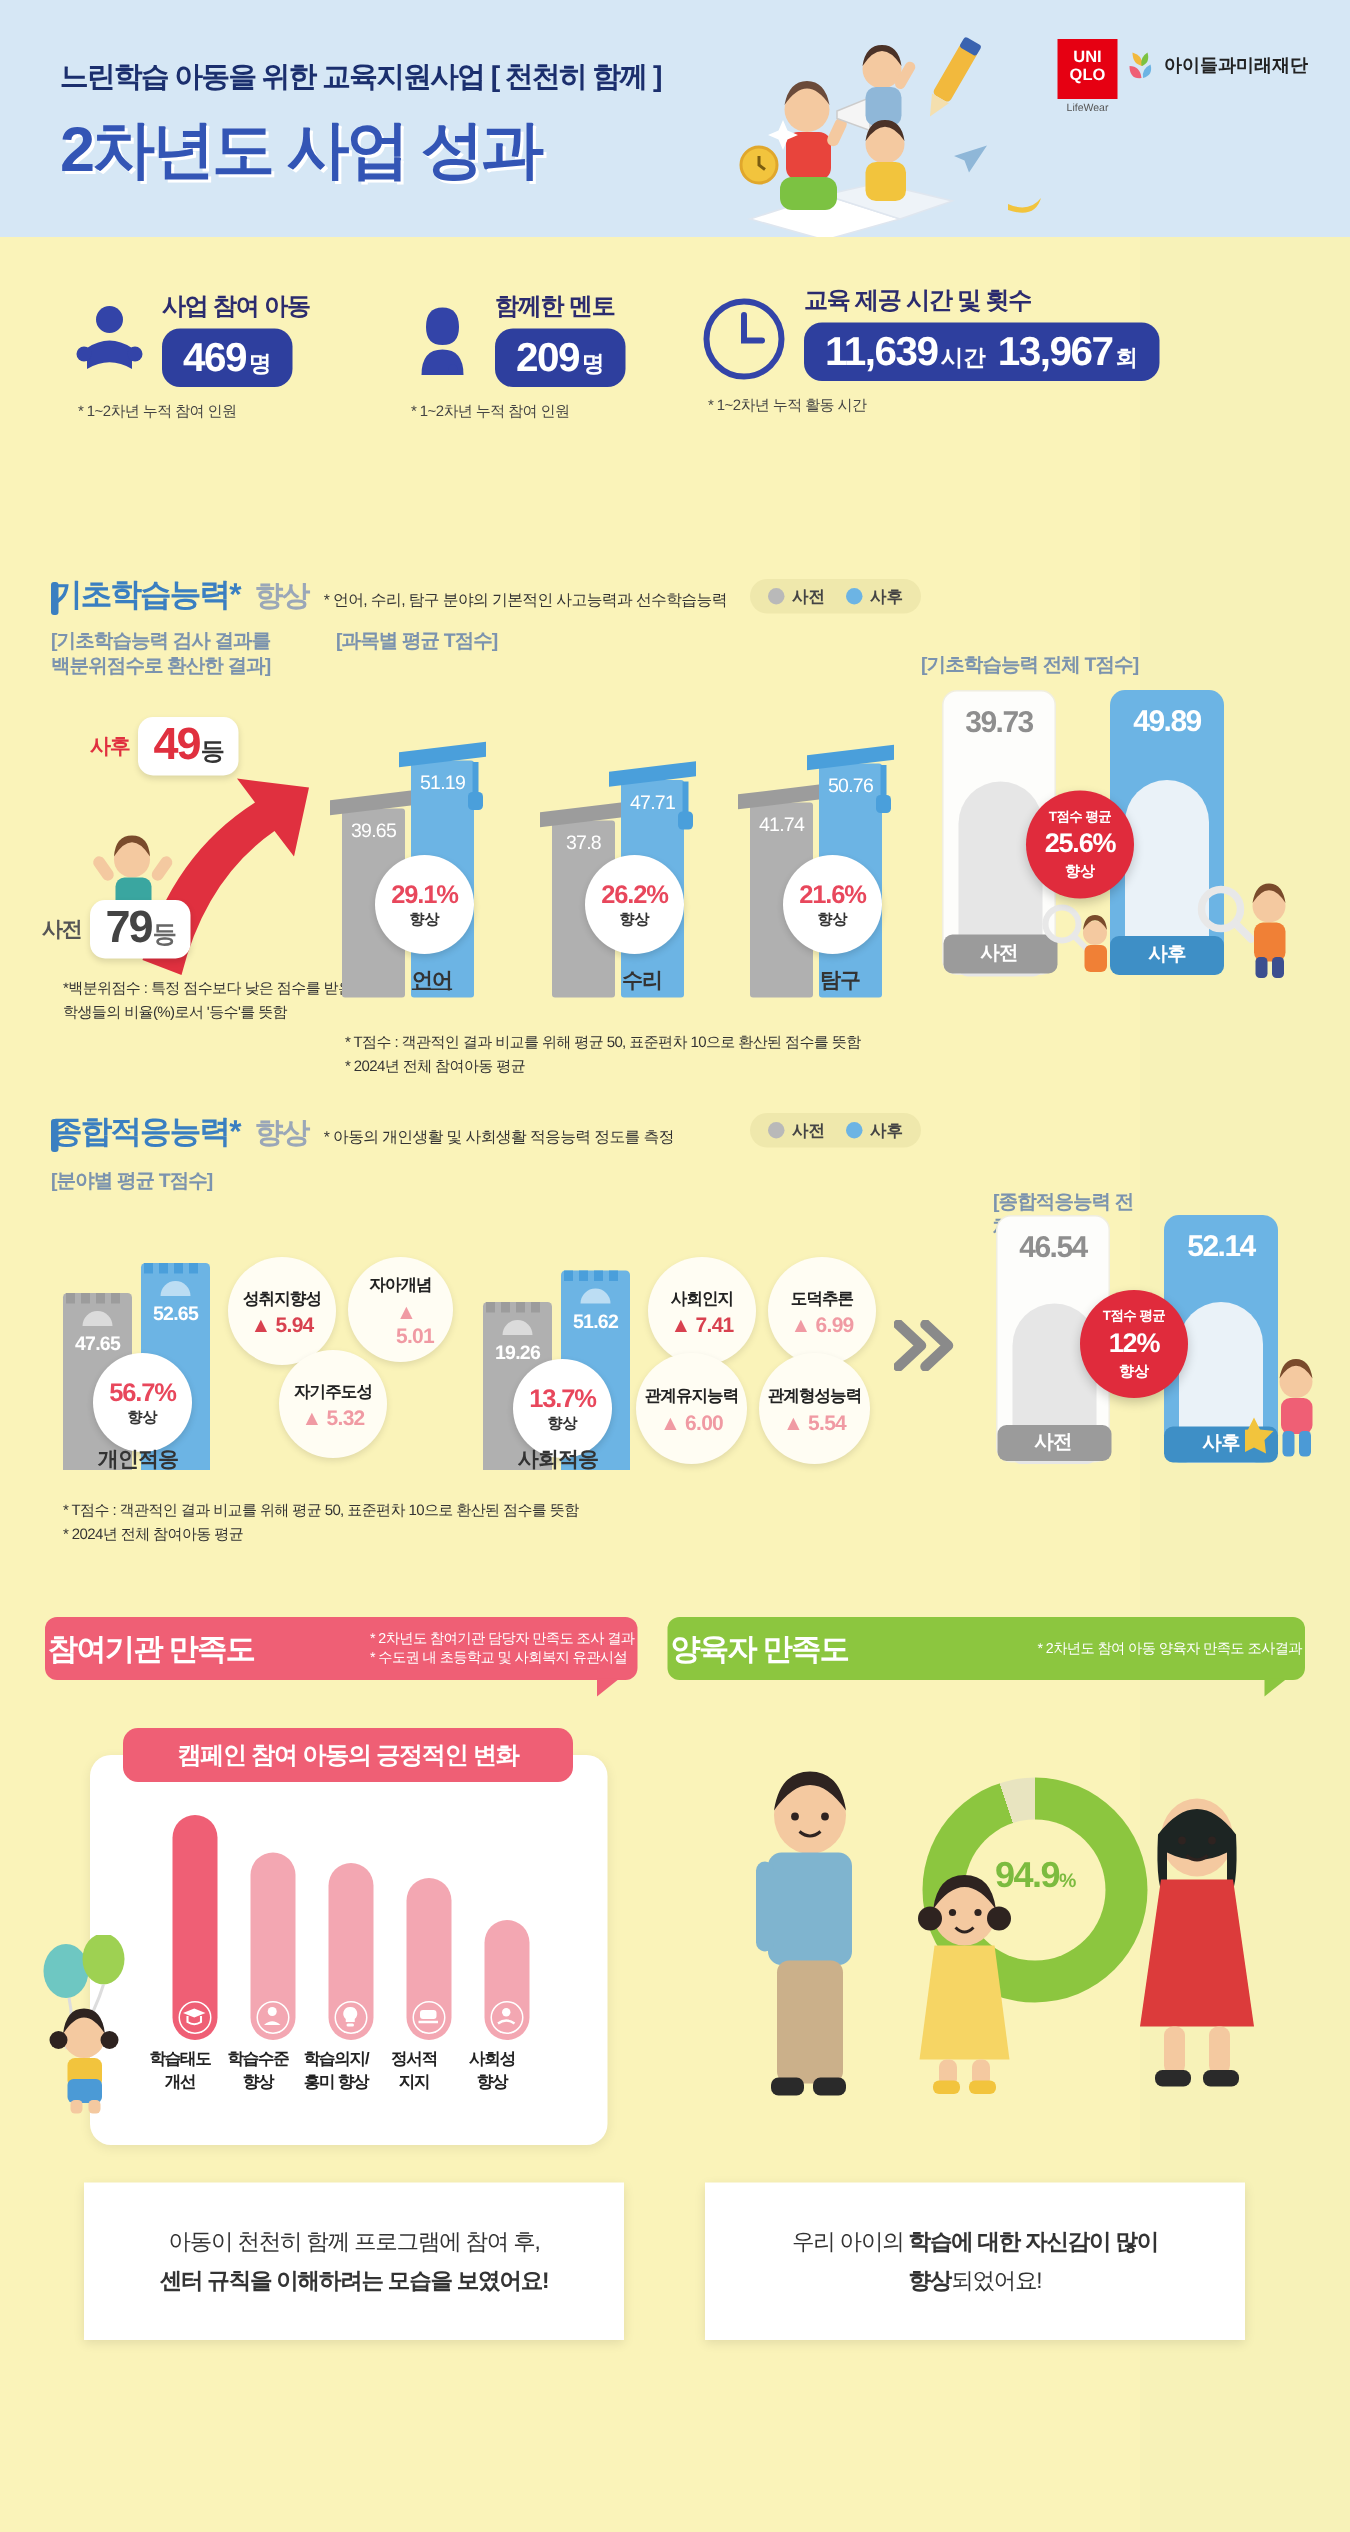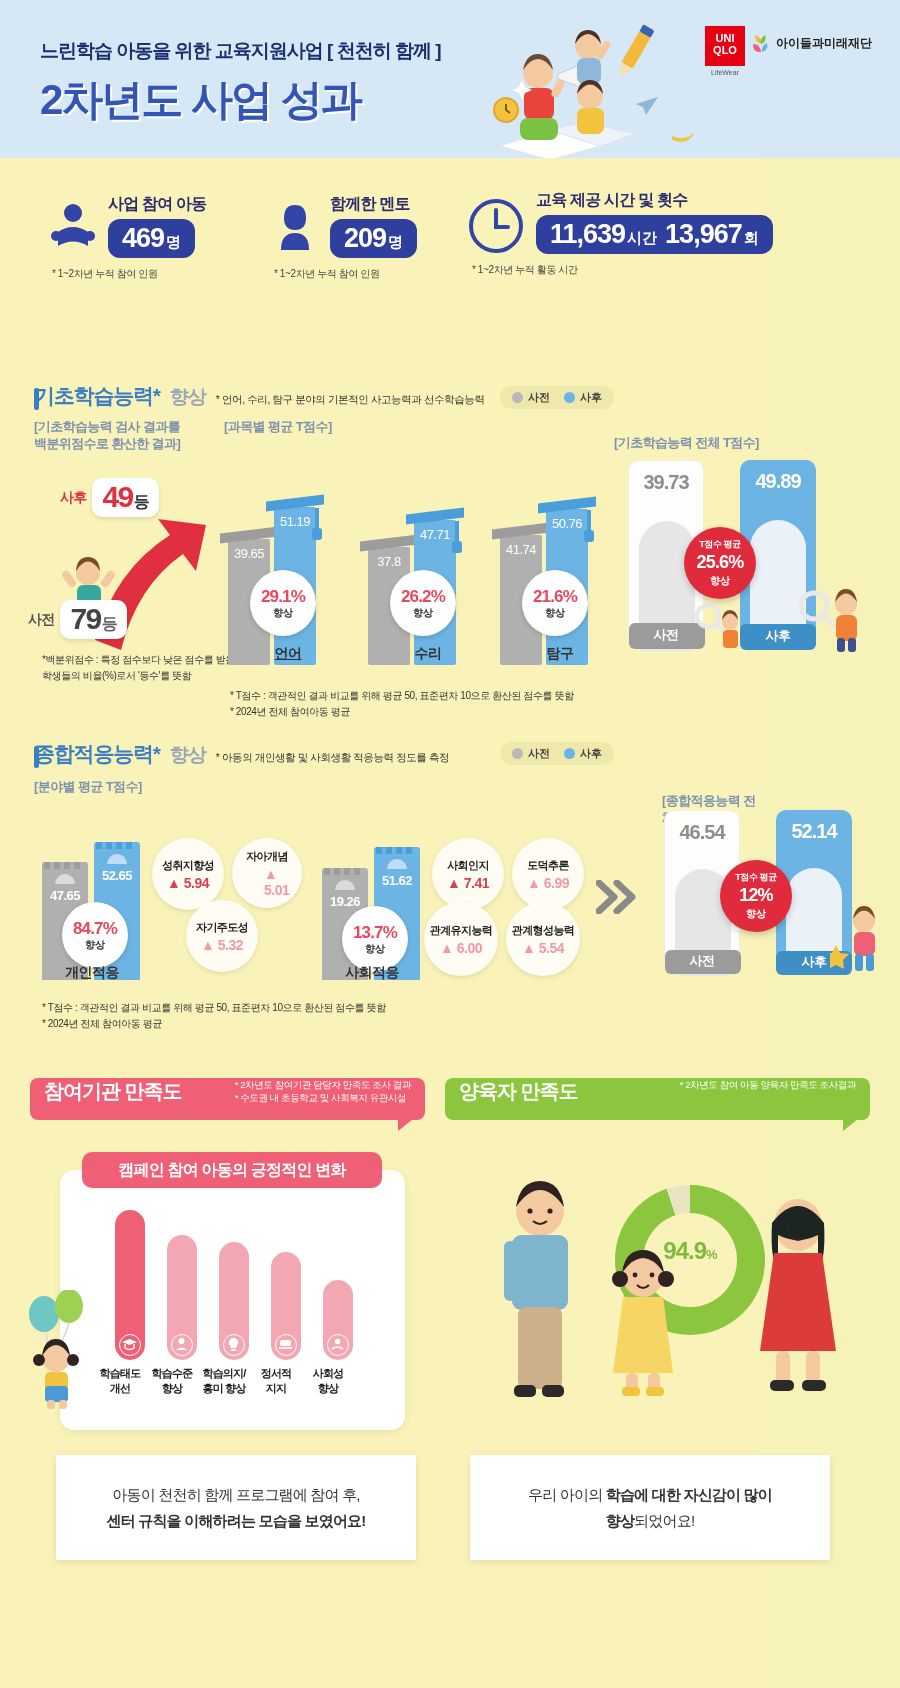--- a/index.html
+++ b/index.html
@@ -153,21 +153,21 @@
     position: absolute; border-radius: 50%; background: #fffdf3;
     display: flex; flex-direction: column; align-items: center; justify-content: center;
     box-shadow: 0 2px 5px rgba(0,0,0,.10);
   }
   .ccircle .n { font-size: 11px; font-weight: bold; color: #222; letter-spacing: -0.6px; }
   .ccircle .d { font-size: 14px; font-weight: bold; letter-spacing: -0.5px; margin-top: 2px; }
 
   
   .sat-banner {
     position: absolute; height: 42px; border-radius: 8px; color: #fff;
-    display: flex; padding: 0 14px; justify-content: space-between;
+    display: flex; align-items: center; padding: 0 2px; justify-content: space-between;
   }
   .sat-banner:after {
     content: ""; position: absolute; right: 16px; bottom: -9px;
     border-right: 14px solid transparent; border-top: 11px solid inherit;
   }
   .sat-banner .t { font-size: 20px; font-weight: bold; letter-spacing: -1px; }
   .sat-banner .n { font-size: 9.5px; line-height: 13px; text-align: left; letter-spacing: -0.4px; }
 
   
   .card { position: absolute; background: #fff; border-radius: 14px; box-shadow: 0 2px 8px rgba(0,0,0,.08); }
@@ -511,21 +511,21 @@
       <div class="crenel">
         <i style="left:2px;background:#4a9fdb;"></i>
           <i style="left:12px;background:#4a9fdb;"></i>
         <i style="left:22px;background:#4a9fdb;"></i>
           <i style="left:32px;background:#4a9fdb;"></i>
       </div>
       <div class="dome"></div>
       <span class="v">52.65</span>
     </div>
     <div class="badge-circle" style="top:82px; left:20px;">
-      <span class="p">84.7%</span>
+      <span class="p">56.7%</span>
       <span class="s">향상</span>
     </div>
     <div class="xlab" style="position:absolute;top:144px;width:100px;text-align:center;font-size:14px;font-weight:bold;color:#333;letter-spacing:-0.6px;">개인적응</div>
   </div>
 
   <div class="ccircle" style="left:152px; top:838px; width:72px; height:72px;">
     <span class="n">성취지향성</span>
     <span class="d" style="color:#d8414f;">▲ 5.94</span>
   </div>
   <div class="ccircle" style="left:232px; top:838px; width:70px; height:70px;">

